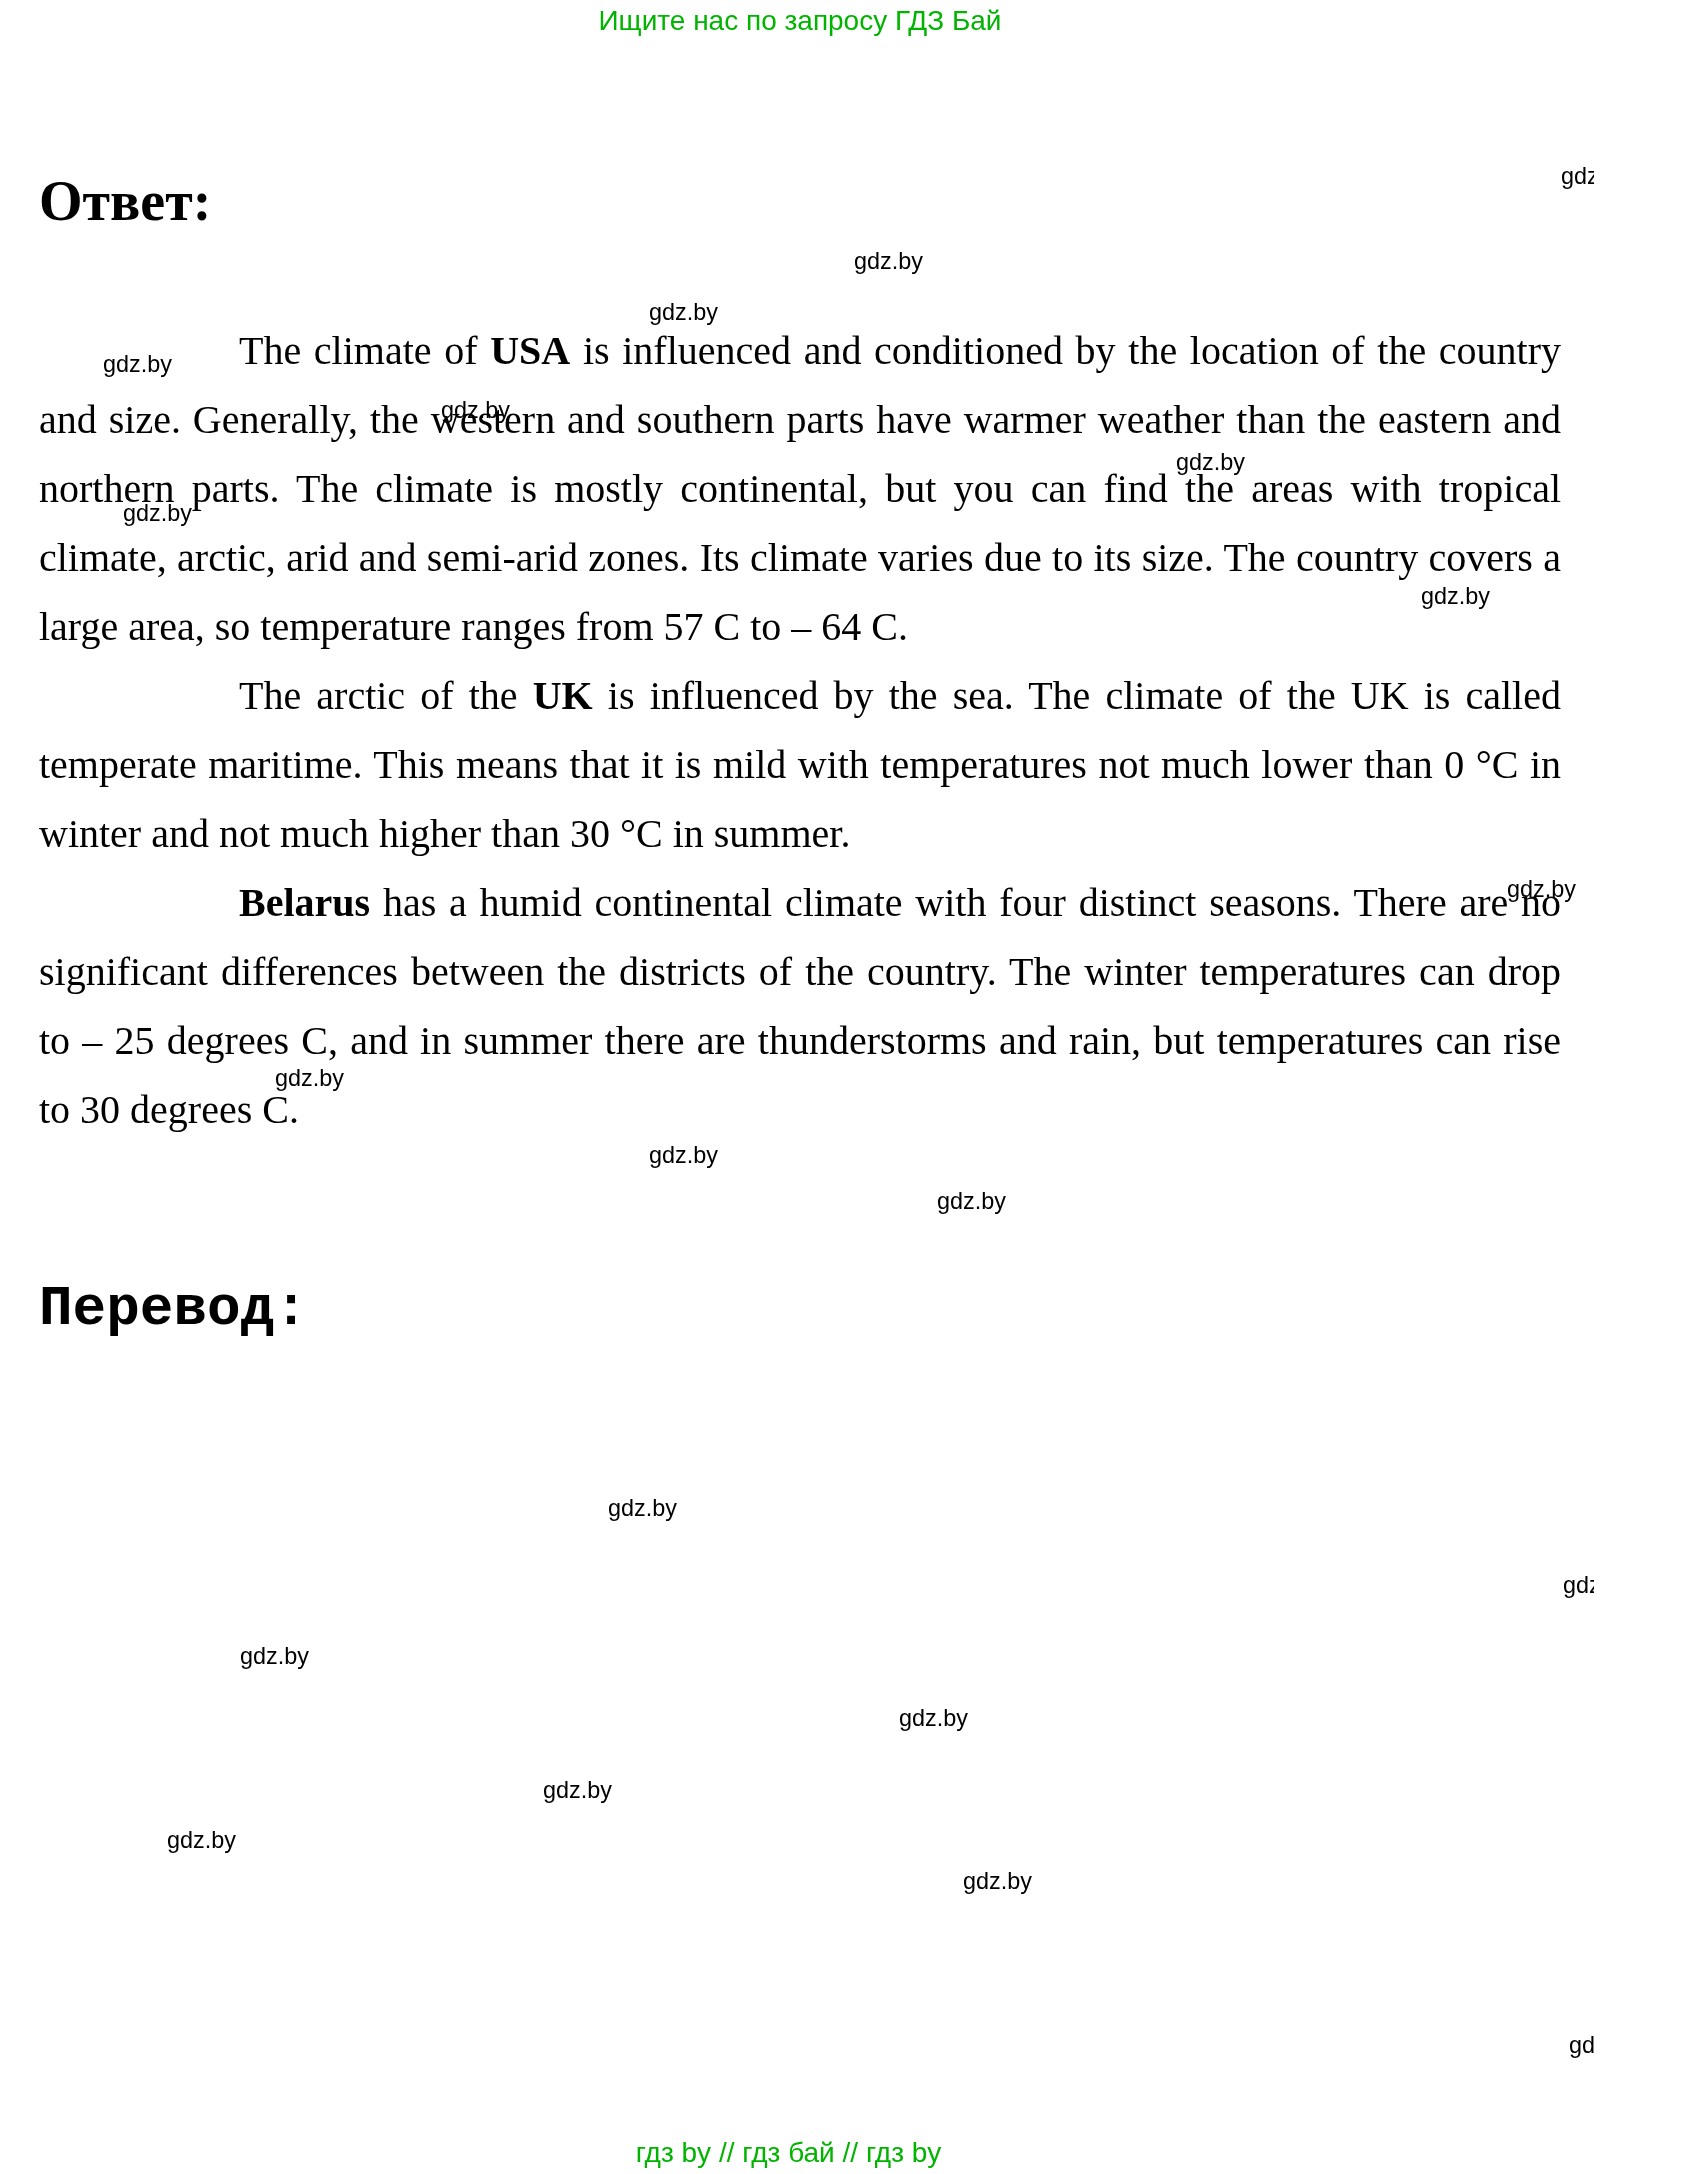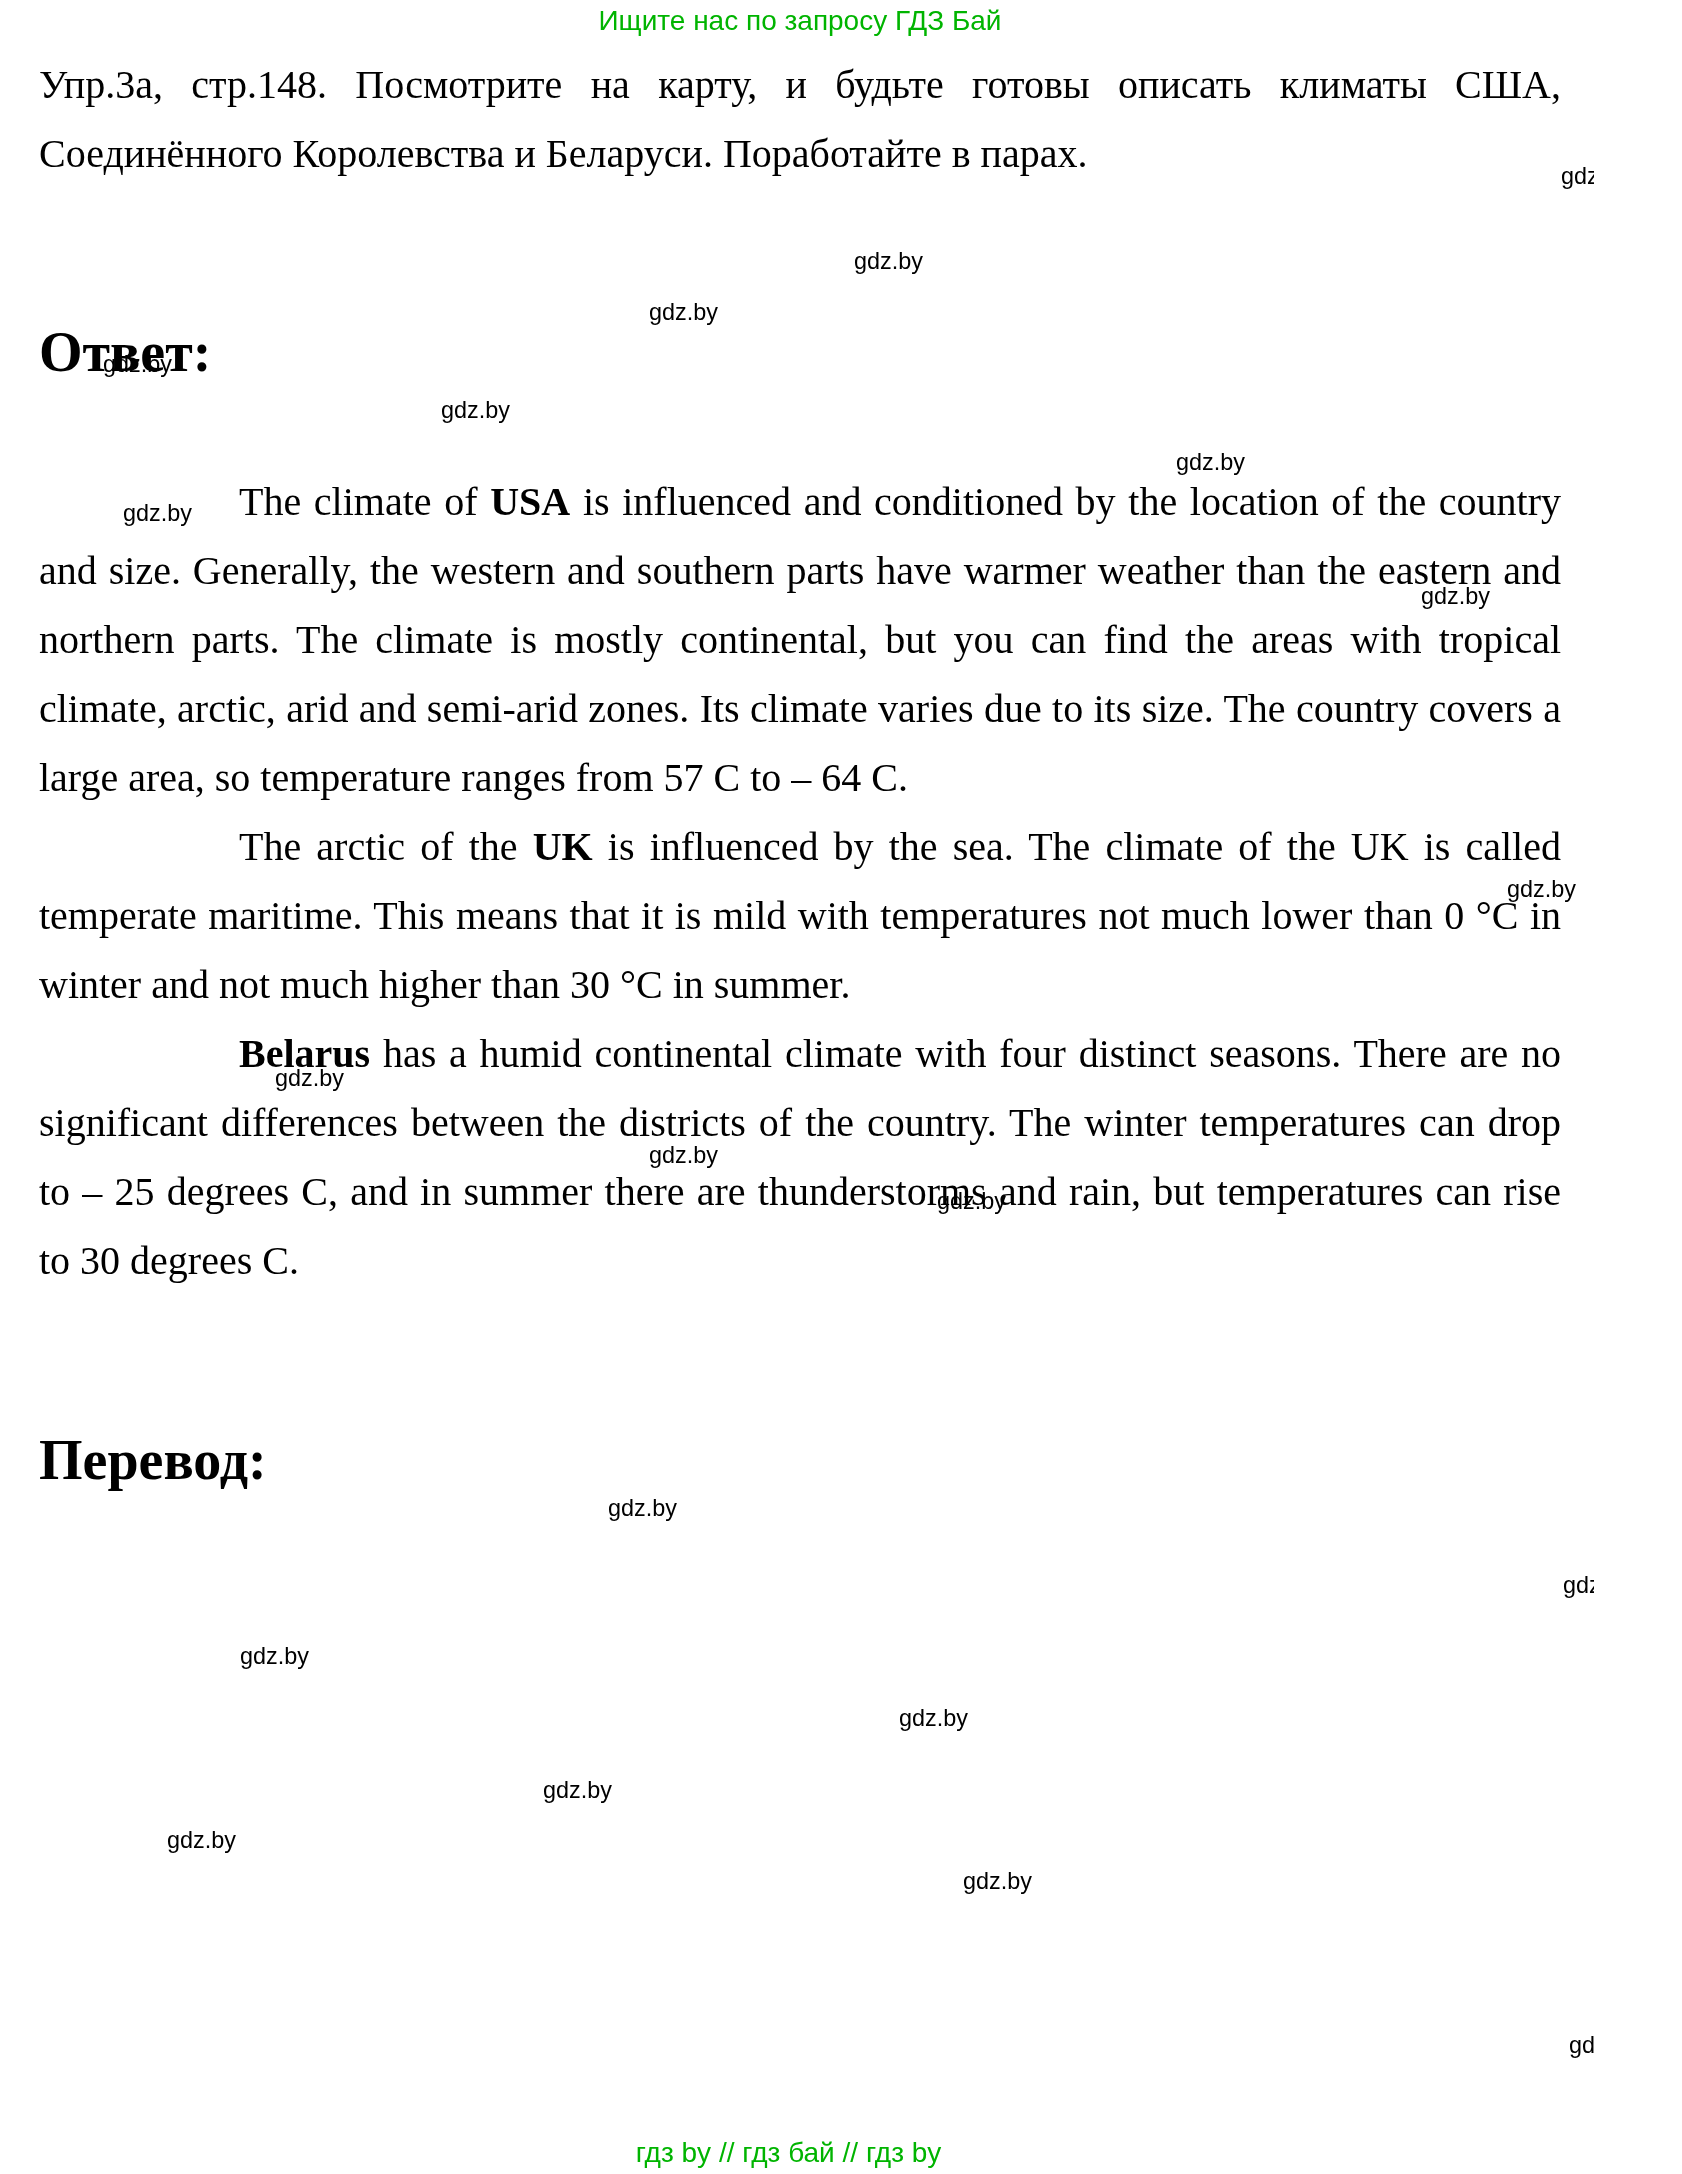--- a/index.html
+++ b/index.html
@@ -32,21 +32,21 @@
   }
   .task-par { margin-top: 12.6px; }
   .indent { text-indent: 200px; }
   .section-heading {
     font-size: 56px;
     font-weight: bold;
     line-height: 54px;
     margin: 0;
   }
   .heading-answer { margin-top: 137px; }
-  .heading-translation { margin-top: 138px; }
+  .heading-translation { margin-top: 138px; font-family: Liberation Mono, monospace; }
   .first-answer-par { margin-top: 88px; }
   .first-translation-par { margin-top: 149px; }
   .wm {
     position: absolute;
     font-family: Liberation Sans, sans-serif;
     font-size: 23.4px;
     line-height: 23.4px;
     color: #000000;
     white-space: nowrap;
   }
@@ -64,21 +64,20 @@
 </style>
 </head>
 <body>
 
 <div class="page">
 
   <div class="content">
 
     <div class="banner">Ищите нас по запросу ГДЗ Бай</div>
 
-    <p class="body-par task-par">Упр.3а, стр.148. Посмотрите на карту, и будьте готовы описать климаты США, Соединённого Королевства и Беларуси. Поработайте в парах.</p>
 
     <h2 class="section-heading heading-answer">Ответ:</h2>
 
     <p class="body-par indent first-answer-par"><span>The climate of </span><b>USA</b><span> is influenced and conditioned by the location of the country and size. Generally, the western and southern parts have warmer weather than the eastern and northern parts. The climate is mostly continental, but you can find the areas with tropical climate, arctic, arid and semi-arid zones.  Its climate varies due to its size. The country covers a large area, so temperature ranges from 57 C to – 64 C.</span></p>
 
     <p class="body-par indent"><span>The arctic of the </span><b>UK</b><span> is influenced by the sea.  The climate of the UK is called temperate maritime. This means that it is mild with temperatures not much lower than 0 °C in winter and not much higher than 30 °C in summer.</span></p>
 
     <p class="body-par indent"><span></span><b>Belarus</b><span> has a humid continental climate with four distinct seasons. There are no significant differences between the districts of the country. The winter temperatures can drop to – 25 degrees C, and in summer there are thunderstorms and rain, but temperatures can rise to 30 degrees C.</span></p>
 
     <h2 class="section-heading heading-translation">Перевод:</h2>

